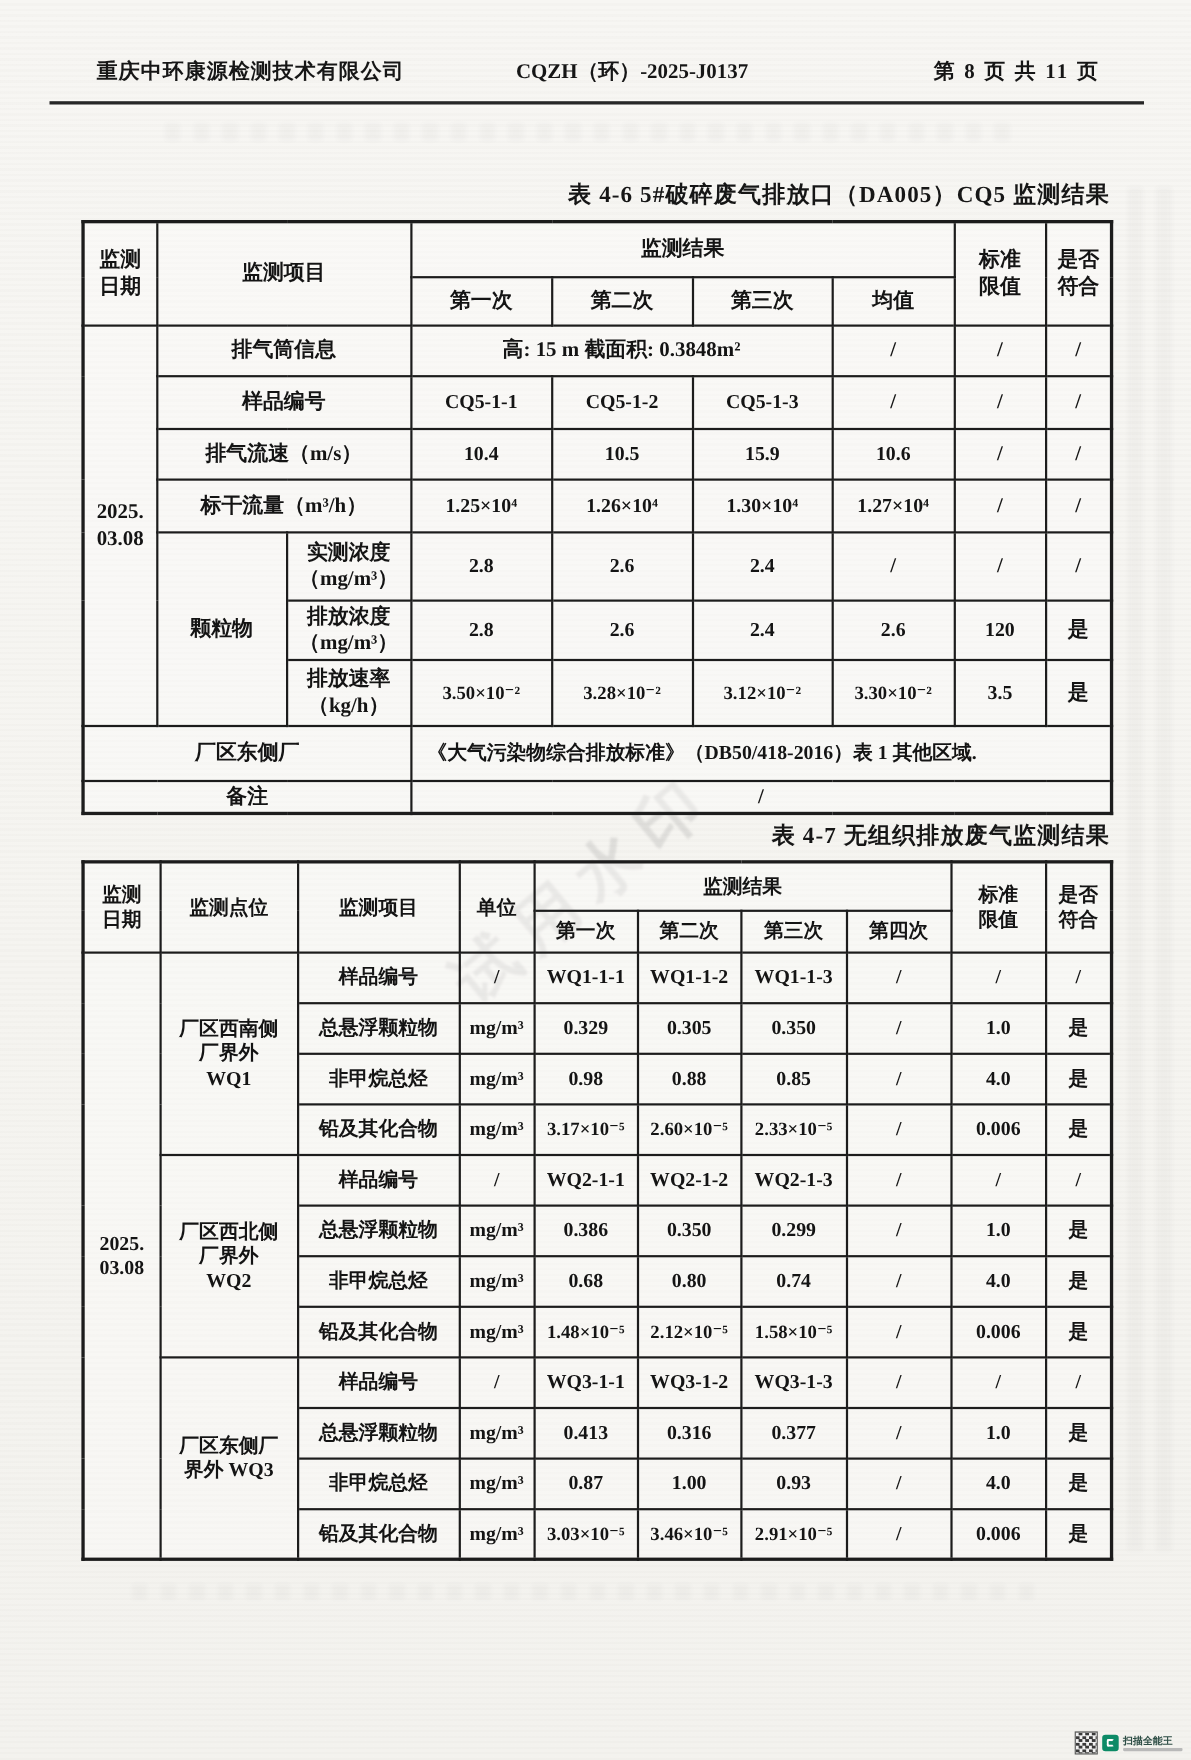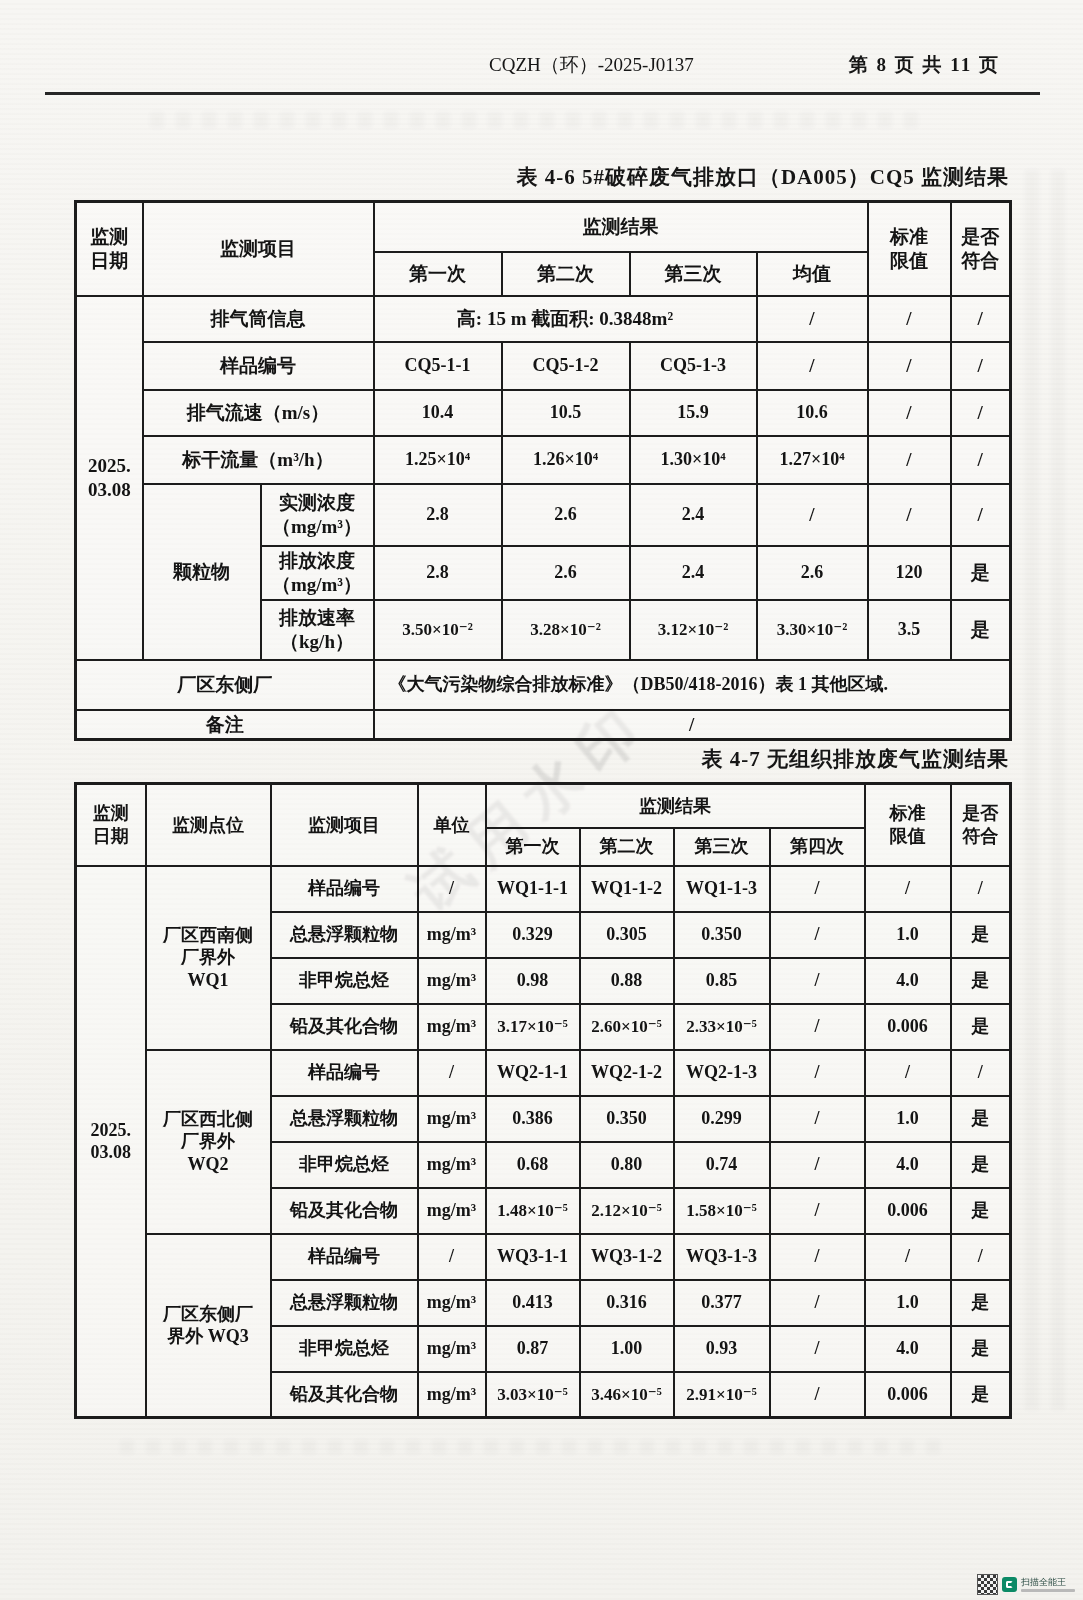--- a/index.html
+++ b/index.html
@@ -14,21 +14,21 @@
   .page{position:absolute;inset:0;}
 
   
   .doc-header{
     position:absolute;top:52px;left:45px;right:43px;
     border-bottom:3px solid #262626;
     padding:0 0 14px 0;
     display:flex;align-items:flex-end;
   }
   .doc-header .co{font-size:19px;font-weight:bold;padding-left:43px;letter-spacing:1px;}
-  .doc-header .code{font-size:19px;font-weight:normal;position:absolute;left:444px;}
+  .doc-header .code{font-size:19px;font-weight:bold;position:absolute;left:424px;}
   .doc-header .pg{font-size:19px;font-weight:bold;margin-left:auto;padding-right:40px;letter-spacing:2px;}
 
   
   .tbl-title{width:935px;margin:0 auto;text-align:right;font-size:21px;font-weight:bold;letter-spacing:1px;}
   table{border-collapse:collapse;table-layout:fixed;width:935px;margin:0 auto;background:rgba(255,255,255,0.35);}
   table,td{border:2px solid #1c1c1c;}
   table{border-width:3px;}
   td{
     text-align:center;vertical-align:middle;
     font-weight:bold;color:#141414;
@@ -64,29 +64,30 @@
     background:
       conic-gradient(#3a3a3a 25%, #f2f2f2 0 50%, #3a3a3a 0 75%, #f2f2f2 0) 0 0/6px 6px;
   }
   .cs-logo{
     width:15px;height:15px;border-radius:3px;background:#0c8a66;position:relative;
   }
   .cs-logo:after{
     content:"";position:absolute;inset:4px;border:2px solid #fff;border-radius:2px;border-right-color:transparent;
   }
   .cs-text{display:flex;flex-direction:column;gap:2px;}
-  .cs-text .main{font-family:"Liberation Sans","DejaVu Sans",sans-serif;font-size:9px;font-weight:normal;color:#2d4d45;line-height:1;}
+  .cs-text .main{font-family:"Liberation Sans","DejaVu Sans",sans-serif;font-size:9px;font-weight:bold;color:#2d4d45;line-height:1;}
   .cs-text .sub{width:54px;height:3px;background:#b9b9b9;border-radius:1px;}
 </style>
 </head>
 <body>
 
 <div class="page">
 
   <div class="doc-header">
+    <span class="co">重庆中环康源检测技术有限公司</span>
     <span class="code">CQZH（环）-2025-J0137</span>
     <span class="pg">第 8 页 共 11 页</span>
   </div>
 
   <div class="artifact smudge" style="left:150px;top:112px;width:780px;height:16px;"></div>
   <div class="artifact smudge" style="left:1025px;top:170px;width:45px;height:1240px;"></div>
   <div class="artifact smudge" style="left:120px;top:1440px;width:820px;height:14px;"></div>
 
   <div class="watermark">试用水印</div>
 

